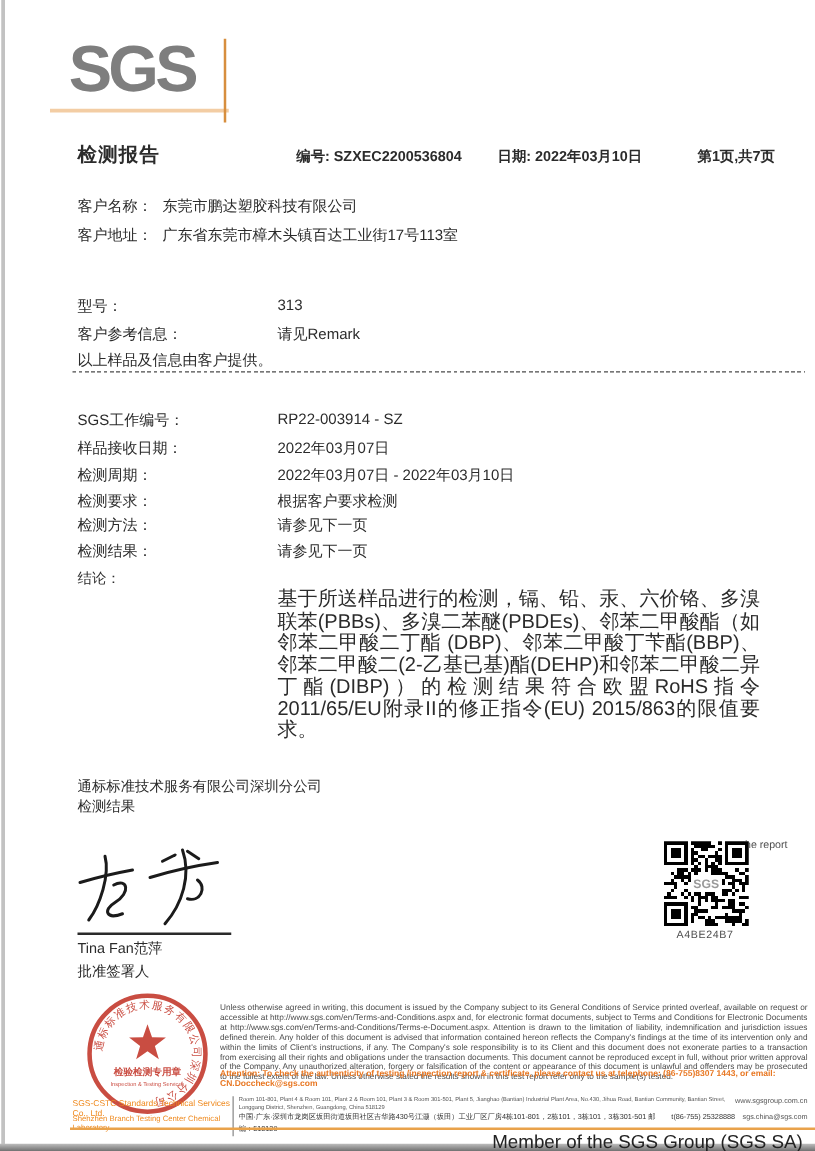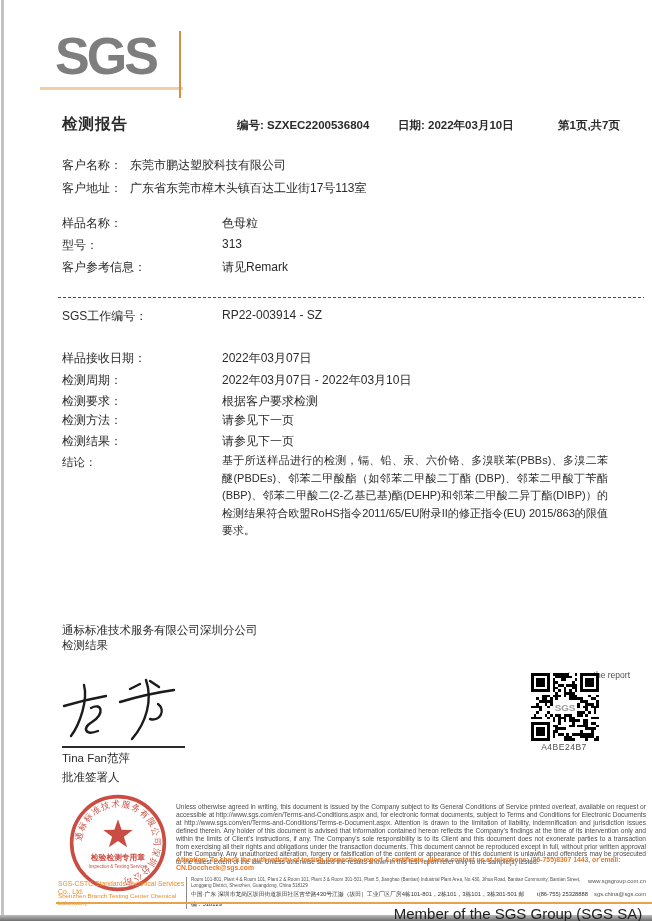--- a/index.html
+++ b/index.html
@@ -26,22 +26,22 @@
 
   .row{position:absolute;left:0;width:633px;height:16px;font-size:12px;}
   .row .lbl{position:absolute;left:62px;}
   .row .val1{position:absolute;left:130px;}
   .row .val2{position:absolute;left:222px;}
 
   .dashsep{position:absolute;left:58px;top:297px;width:586px;height:1px;
     background:repeating-linear-gradient(90deg,#4a4a4a 0 3px,transparent 3px 5px);}
 
   .conclusion-lbl{position:absolute;left:62px;top:455px;font-size:11.5px;}
-  .conclusion-text{position:absolute;left:222px;top:452px;width:386px;
-    font-size:11px;line-height:17.5px;text-align:justify;}
+  .conclusion-text{position:absolute;left:222px;top:471px;width:386px;
+    font-size:16px;line-height:17.5px;text-align:justify;}
 
   
   .sig-company{position:absolute;left:62px;top:622px;font-size:11.5px;line-height:16px;}
   .sig-auth{position:absolute;left:62px;top:638px;font-size:11.5px;}
   .sig-svg{position:absolute;left:58px;top:676px;}
   .sig-line{position:absolute;left:62px;top:746px;width:123px;height:2px;background:#2a2a2a;}
   .sig-name{position:absolute;left:62px;top:751px;font-size:11.5px;}
   .sig-role{position:absolute;left:62px;top:770px;font-size:11.5px;}
 
   
@@ -91,36 +91,35 @@
   </div>
 
   <div class="row" style="top:157px">
     <span class="lbl">客户名称：</span>
     <span class="val1">东莞市鹏达塑胶科技有限公司</span>
   </div>
   <div class="row" style="top:180px">
     <span class="lbl">客户地址：</span>
     <span class="val1">广东省东莞市樟木头镇百达工业街17号113室</span>
   </div>
-  <div class="row" style="top:215px">
-    <span class="lbl">样品名称：</span>
-    <span class="val2">色母粒</span>
-  </div>
   <div class="row" style="top:237px">
     <span class="lbl">型号：</span>
     <span class="val2">313</span>
   </div>
   <div class="row" style="top:259px">
     <span class="lbl">客户参考信息：</span>
     <span class="val2">请见Remark</span>
   </div>
+  <div class="row" style="top:280px">
+    <span class="lbl">以上样品及信息由客户提供。</span>
+  </div>
 
   <div class="dashsep"></div>
 
-  <div class="row" style="top:308px">
+  <div class="row" style="top:328px">
     <span class="lbl">SGS工作编号：</span>
     <span class="val2">RP22-003914 - SZ</span>
   </div>
   <div class="row" style="top:350px">
     <span class="lbl">样品接收日期：</span>
     <span class="val2">2022年03月07日</span>
   </div>
   <div class="row" style="top:372px">
     <span class="lbl">检测周期：</span>
     <span class="val2">2022年03月07日 - 2022年03月10日</span>

